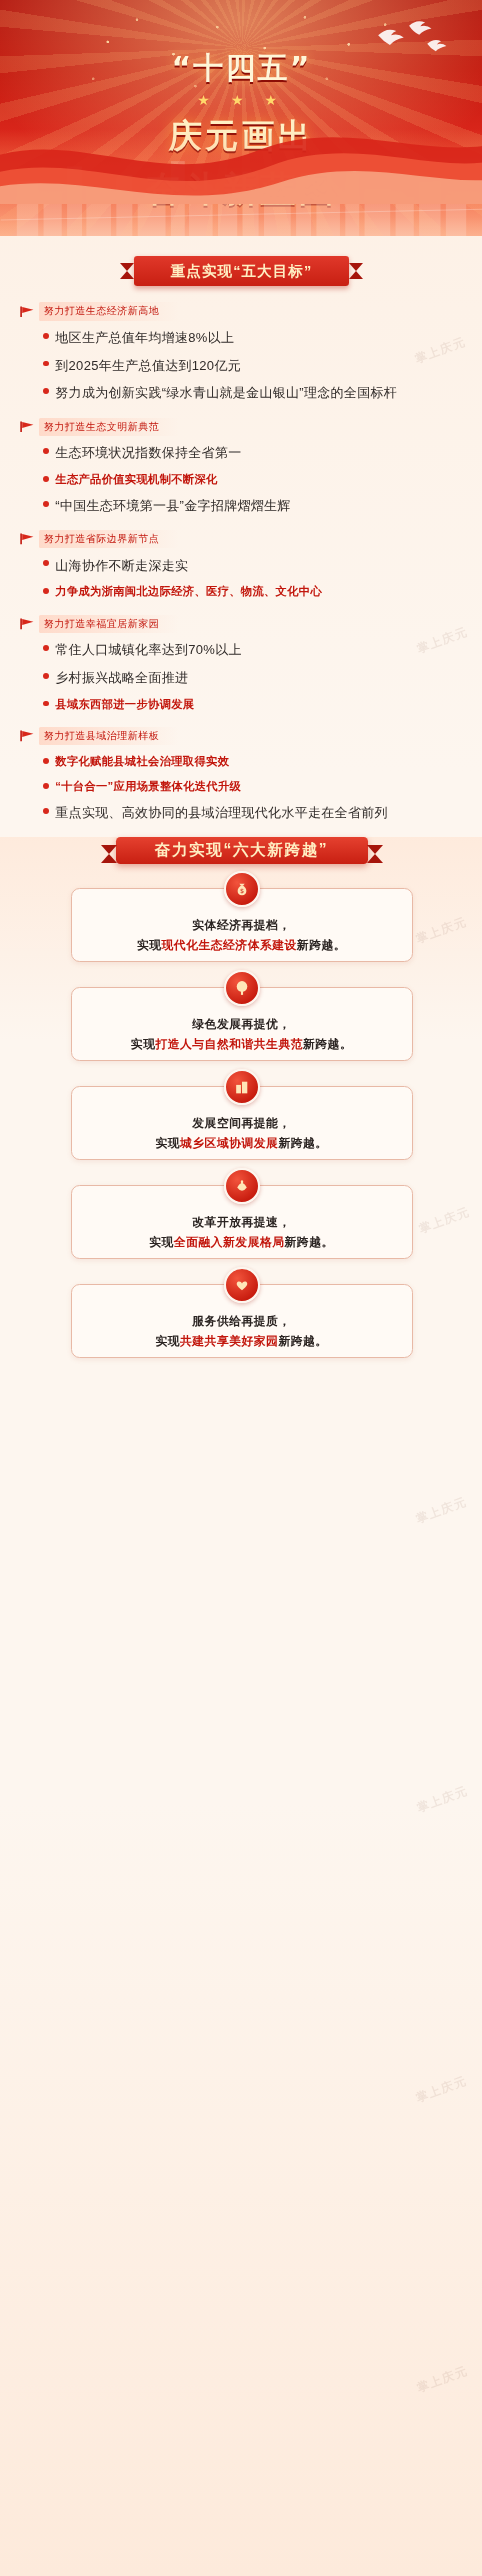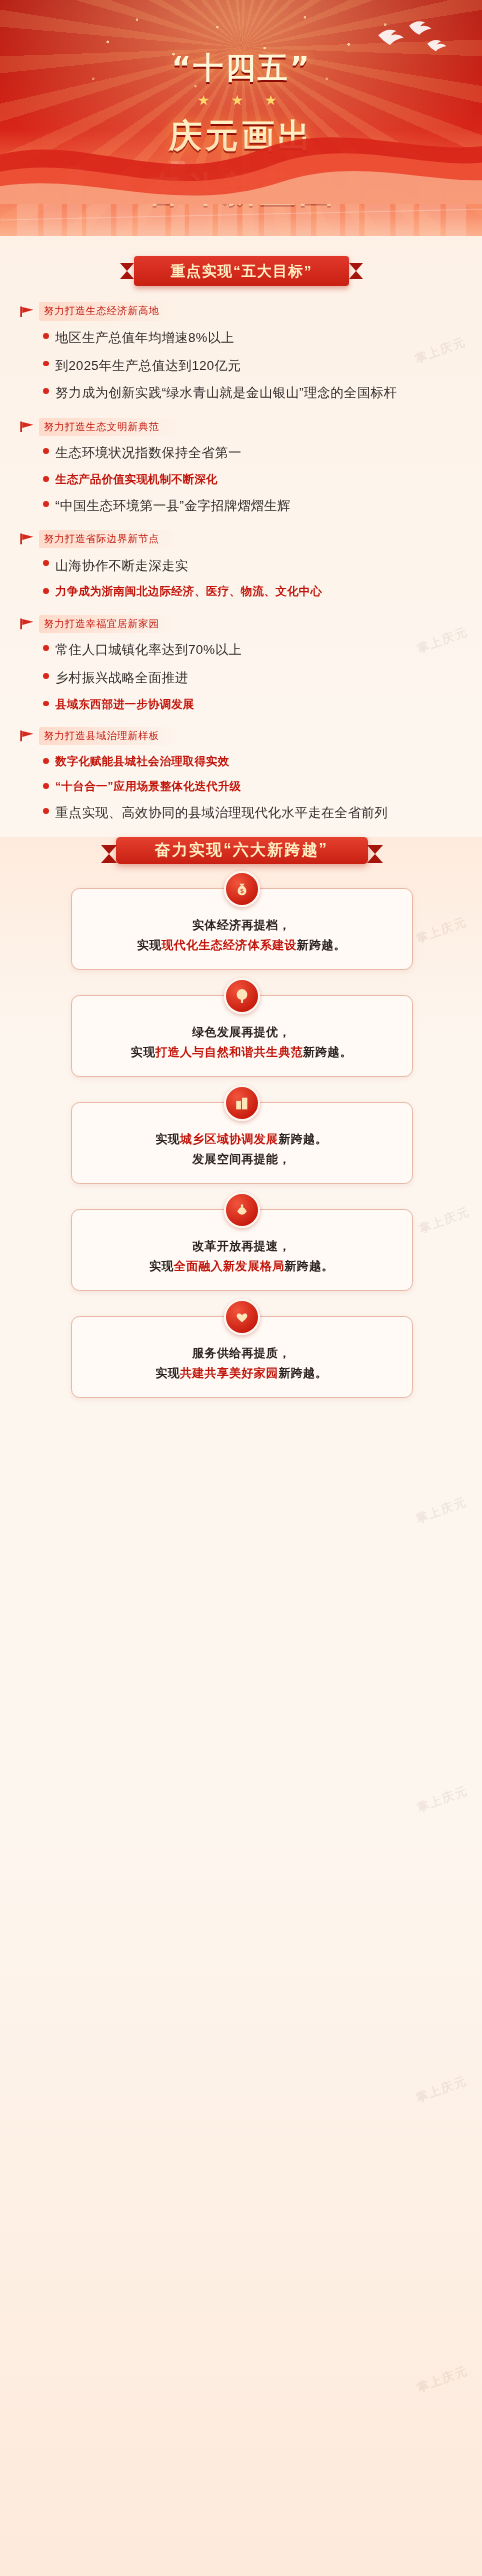--- a/index.html
+++ b/index.html
@@ -165,21 +165,21 @@
   .banner2::before { left: -15px; border-color: #a6150b transparent #a6150b transparent; }
   .banner2::after { right: -15px; border-color: #a6150b transparent #a6150b transparent; }
 
   .card {
     position: relative;
     margin: 0 auto 25px;
     width: 342px;
     background: #fffaf5;
     border: 1.1px solid #e8b9a6;
     border-radius: 8.6px;
-    padding: 26px 18px 14px;
+    padding: 26px 18px 6px;
     text-align: center;
     box-shadow: 0 1.6px 5.4px rgba(190,110,80,.12);
   }
   .card-icon {
     position: absolute; top: -18px; left: 50%; transform: translateX(-50%);
     width: 36px; height: 36px; border-radius: 50%;
     background: radial-gradient(circle at 35% 30%, #f2543c, #c71b0e 75%);
     border: 2.1px solid #fdf6ef;
     display: flex; align-items: center; justify-content: center;
     box-shadow: 0 1.6px 4.3px rgba(160,30,15,.3);
@@ -403,22 +403,22 @@
       <div class="card-line"><span>实现</span><span class="hl">打造人与自然和谐共生典范</span><span>新跨越。</span></div>
     </div>
 
     <div class="card">
       <div class="card-icon">
         <svg width="18" height="18" viewBox="0 0 34 34">
           <rect x="6" y="13" width="9" height="16" fill="#ffe6b8"></rect>
           <rect x="17" y="7" width="10" height="22" fill="#ffe6b8"></rect>
         </svg>
       </div>
+      <div class="card-line">发展空间再提能，</div>
       <div class="card-line"><span>实现</span><span class="hl">城乡区域协调发展</span><span>新跨越。</span></div>
-      <div class="card-line">发展空间再提能，</div>
     </div>
 
 
     <div class="card">
       <div class="card-icon">
         <svg width="18" height="18" viewBox="0 0 34 34">
           <path d="M8 20 q4-8 9-8 q5 0 9 8 q-4 6 -9 6 q-5 0 -9-6z" fill="#ffe6b8"></path>
           <rect x="15" y="6" width="4" height="8" rx="2" fill="#ffe6b8"></rect>
         </svg>
       </div>

